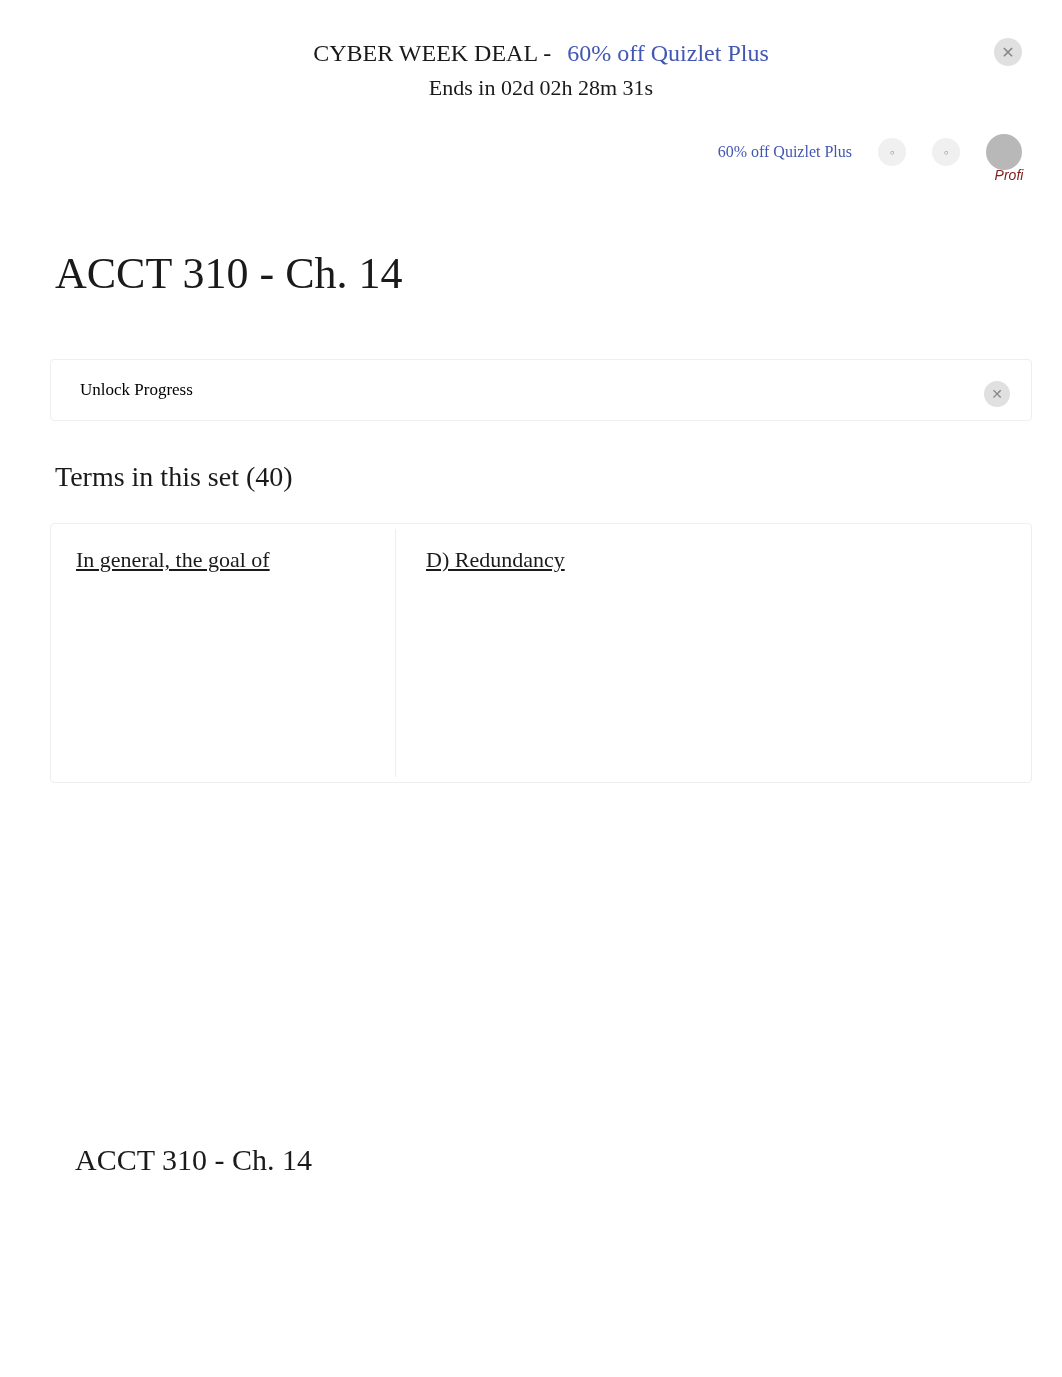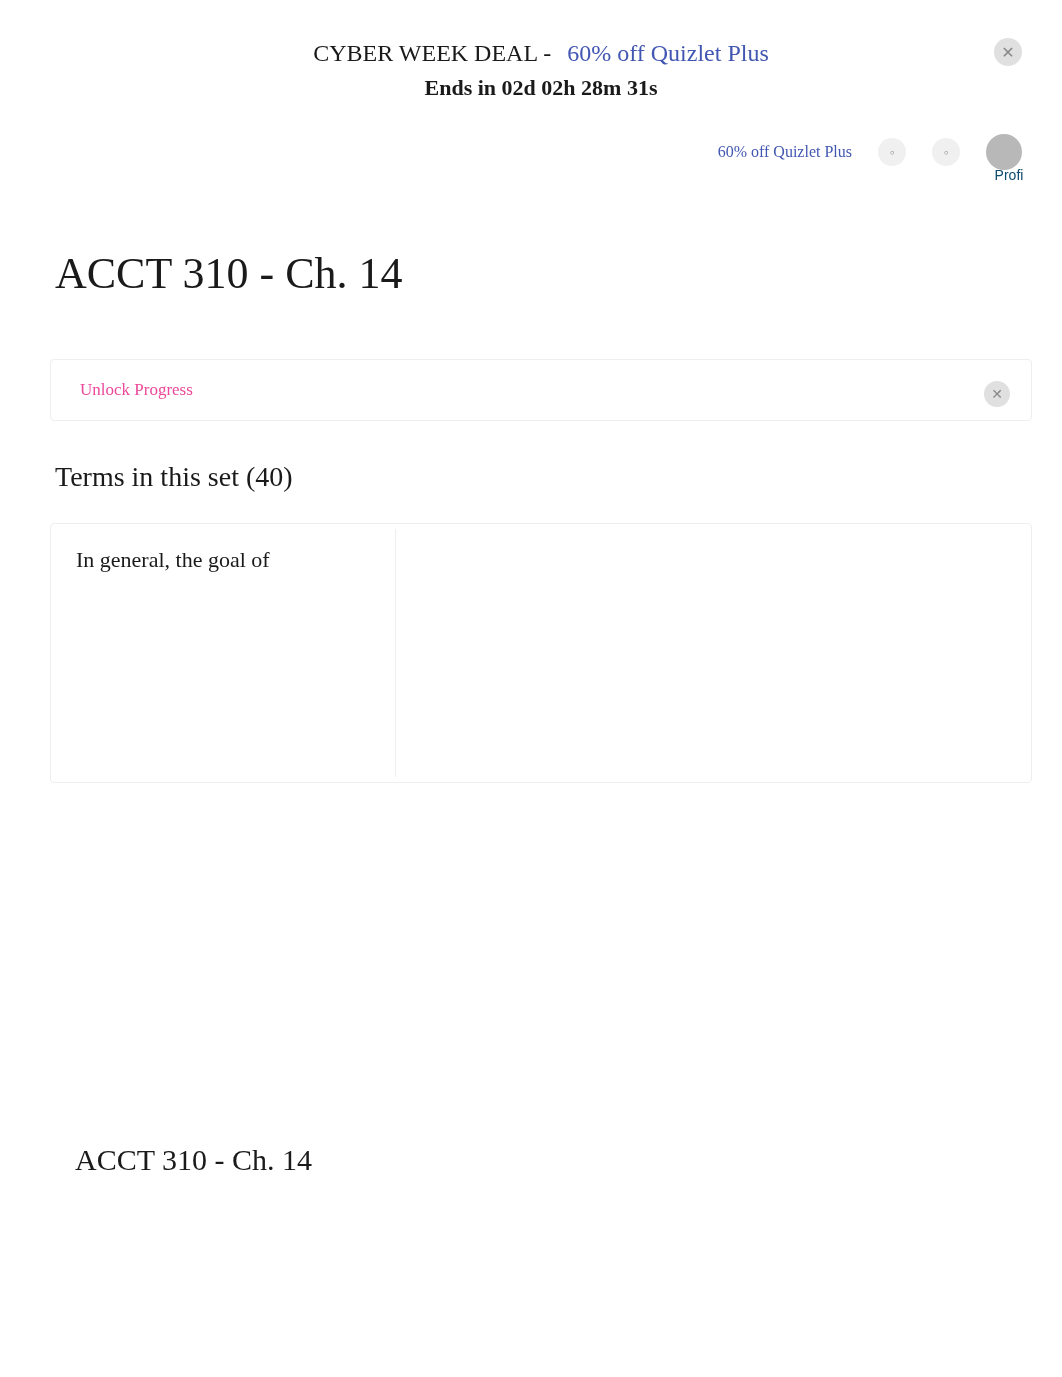--- a/index.html
+++ b/index.html
@@ -21,21 +21,20 @@
     .promo-title {
       font-size: 24px;
       font-weight: 400;
     }
     .promo-link {
       color: #4257b2;
     }
     .promo-countdown {
       font-size: 22px;
       margin-top: 8px;
-      font-weight: bold;
     }
     .promo-close {
       position: absolute;
       right: 40px;
       top: 18px;
       width: 28px;
       height: 28px;
       border-radius: 50%;
       background: #e0e0e0;
       border: none;
@@ -78,21 +77,22 @@
       border: none;
       cursor: pointer;
       position: relative;
     }
     .avatar-label {
       position: absolute;
       bottom: -18px;
       left: 50%;
       transform: translateX(-50%);
       font-size: 14px;
-      color: #0c4a6e;
+      color: #7f1d1d;
+      font-style: italic;
     }
     .page-title {
       font-size: 44px;
       font-weight: 400;
       padding: 60px 40px 20px 40px;
     }
     .upsell-card {
       background: #fff;
       border: 1px solid #eee;
       border-radius: 4px;
@@ -115,35 +115,36 @@
       justify-content: center;
       font-size: 14px;
       color: #888;
     }
     .upsell-text {
       font-size: 17px;
       color: #333;
       margin-bottom: 12px;
     }
     .unlock-link {
-      color: #ec4899;
+      color: #000000;
       font-size: 17px;
       cursor: pointer;
     }
     .terms-heading {
       font-size: 28px;
       font-weight: 400;
       padding: 10px 28px 20px 40px;
     }
     .card {
       margin: 10px 40px 40px 40px;
       border: 1px solid #eee;
       border-radius: 4px;
       display: flex;
       min-height: 260px;
+      text-decoration: underline;
     }
     .card-term {
       flex: 0 0 340px;
       padding: 18px 20px;
       border-right: 1px solid #eee;
       font-size: 22px;
     }
     .card-def {
       flex: 1;
       padding: 18px 20px;
@@ -187,15 +188,16 @@
   <button class="upsell-close">
     <span>✕</span>
   </button>
   <a class="unlock-link">Unlock Progress</a>
 </div>
 
 <h2 class="terms-heading">Terms in this set (40)</h2>
 
 <div class="card">
   <div class="card-term">In general, the goal of</div>
+  <div class="card-def">D) Redundancy</div>
 </div>
 
 <div class="footer-title">ACCT 310 - Ch. 14</div>
 
 </body></html>

